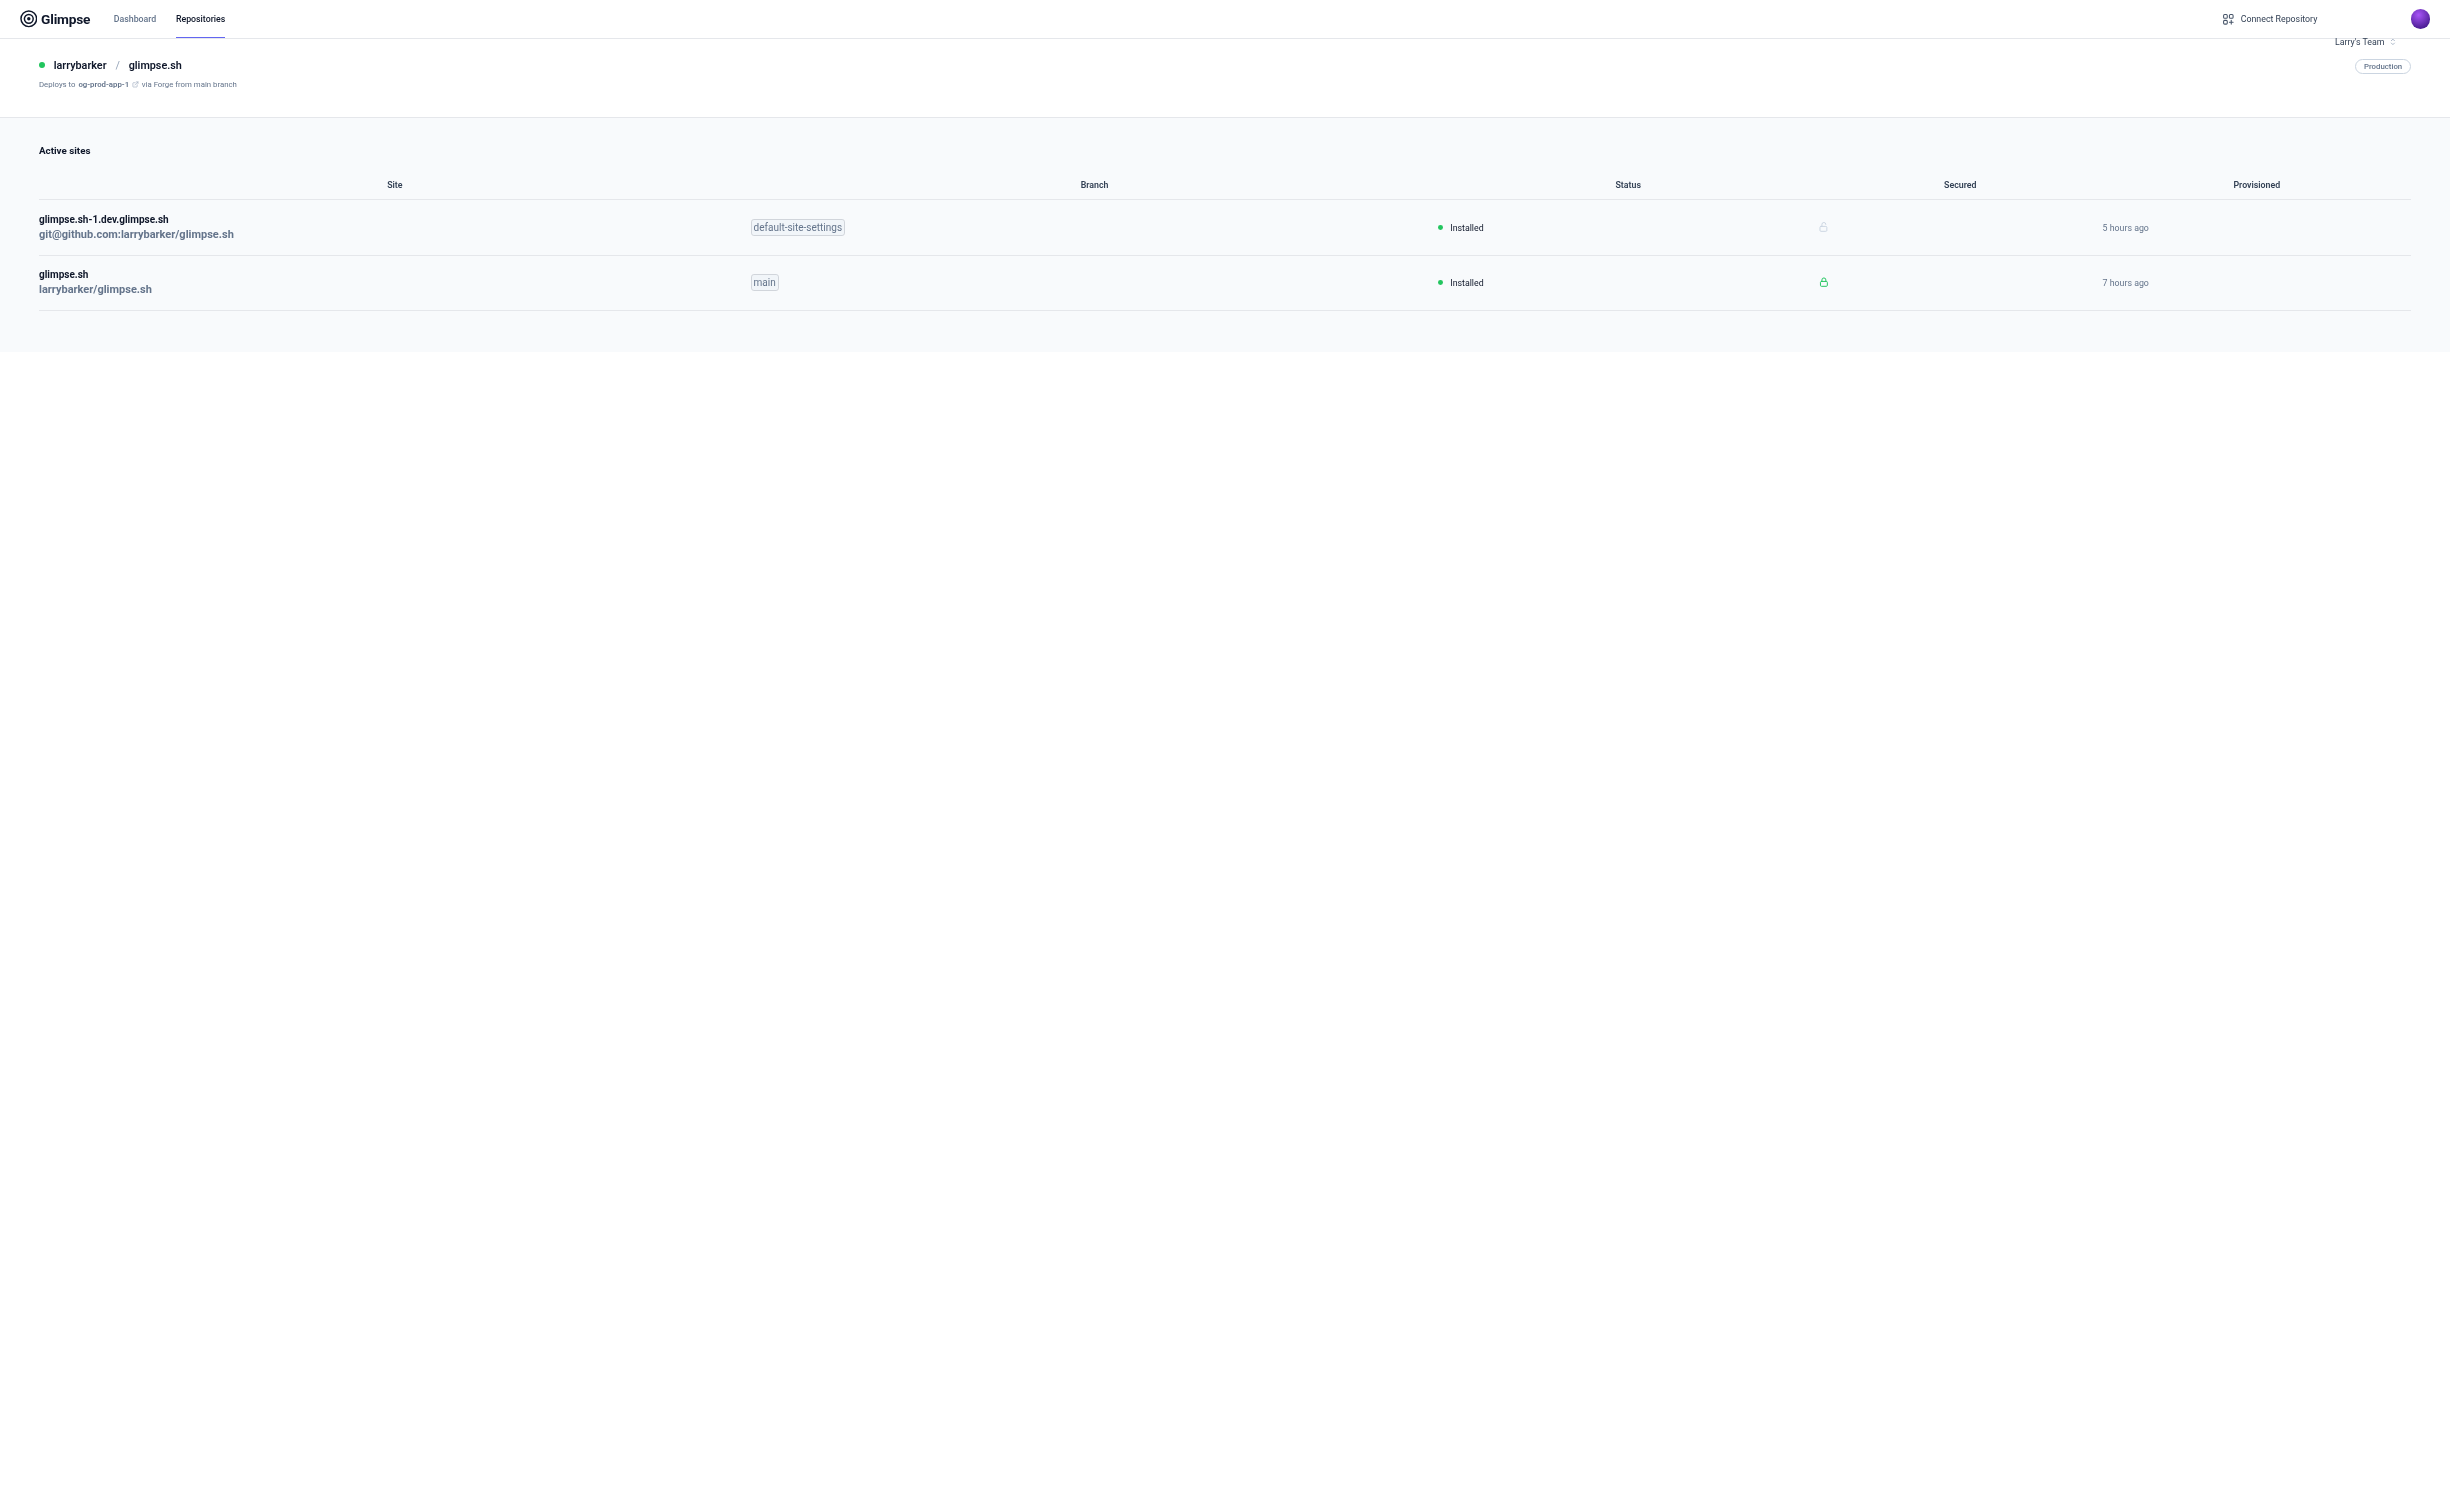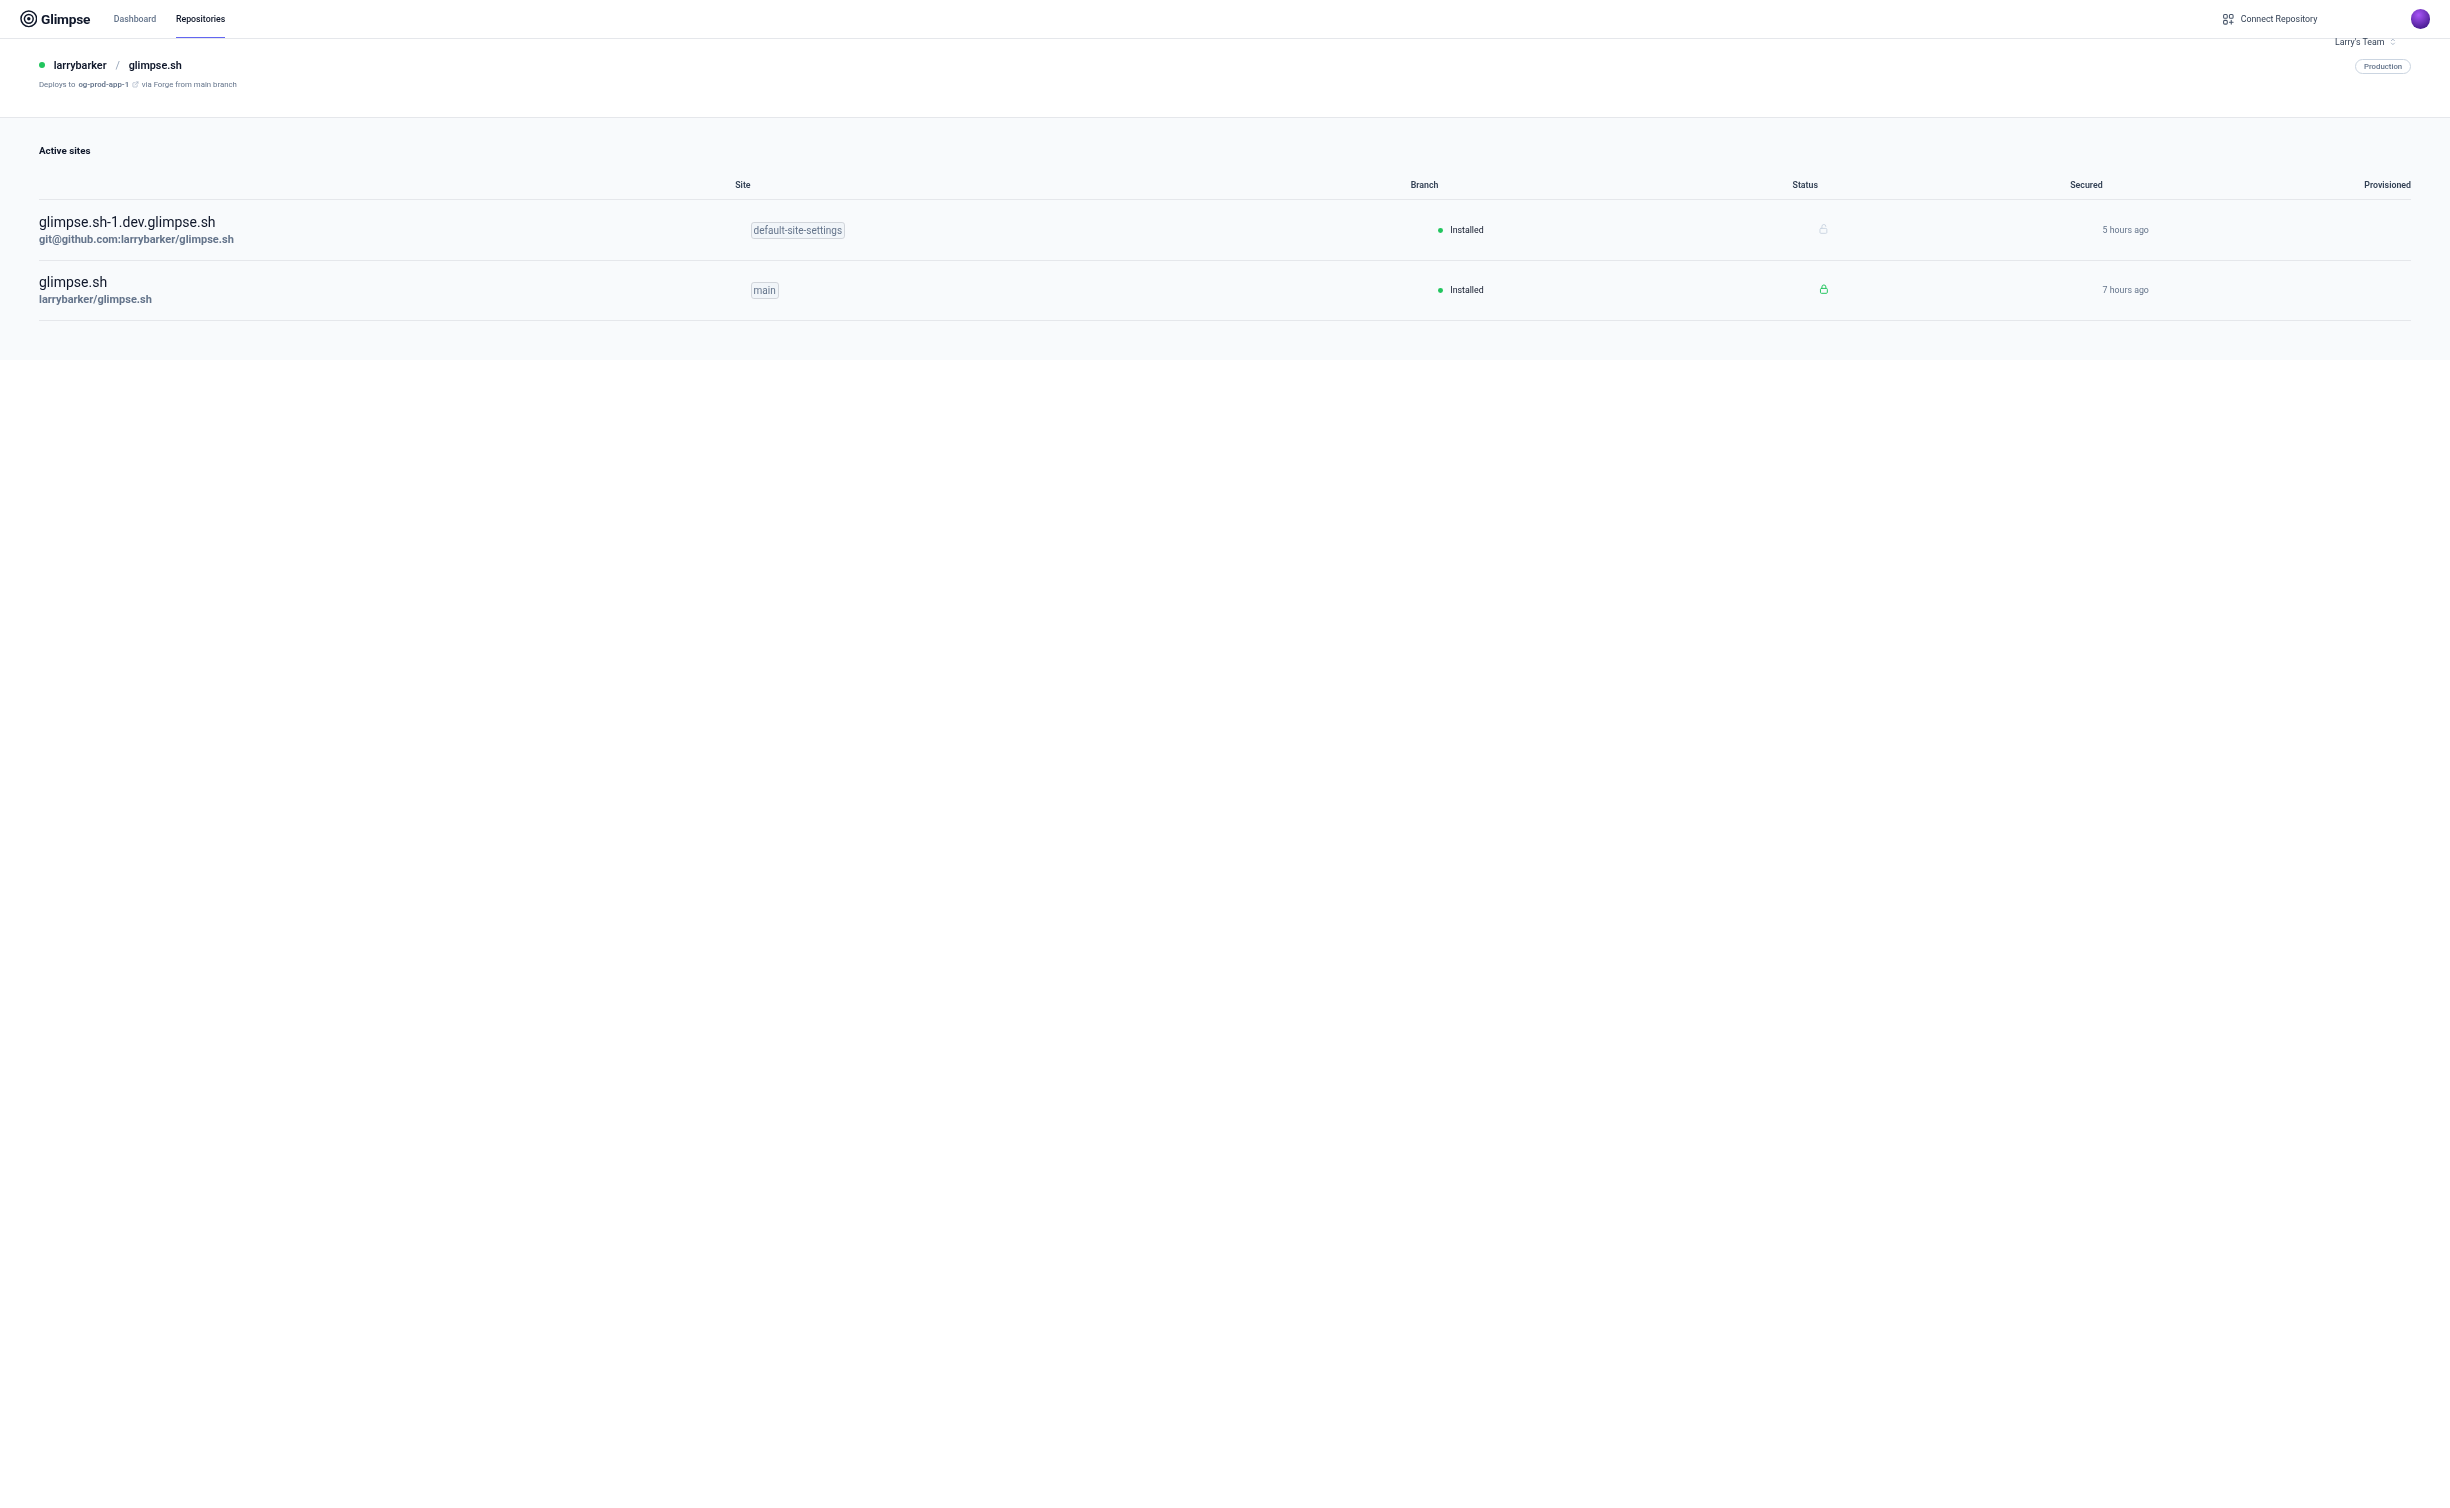--- a/index.html
+++ b/index.html
@@ -162,34 +162,34 @@
     min-height:235px;
   }
   .section-title {
     font-size:9.8px;
     font-weight:700;
     color:#0f172a;
     margin-bottom:23.5px;
   }
   .sites-table { width:100%; border-collapse:collapse; }
   .sites-table th {
-    text-align:right;
+    text-align:center;
     font-weight:600;
     font-size:8.8px;
     color:#334155;
     padding-bottom:9.8px;
     border-bottom:0.5px solid #e5e7eb;
   }
   .sites-table td {
     padding:13.7px 0;
     border-bottom:0.5px solid #e5e7eb;
     vertical-align:middle;
     font-size:8.8px;
   }
-  .site-name { font-weight:400; color:#0f172a; font-size:14px; }
+  .site-name { font-weight:700; color:#0f172a; font-size:10px; }
   .site-sub  { color:#64748b; font-size:11px; margin-top:2.9px;font-weight:bold; }
   .branch-badge {
     display:inline-block;
     border:0.5px solid #d1d5db;
     background:#f1f5f9;
     color:#64748b;
     font-size:10px;
     border-radius:2.9px;
     padding:2px 2px;
     text-align:right;

